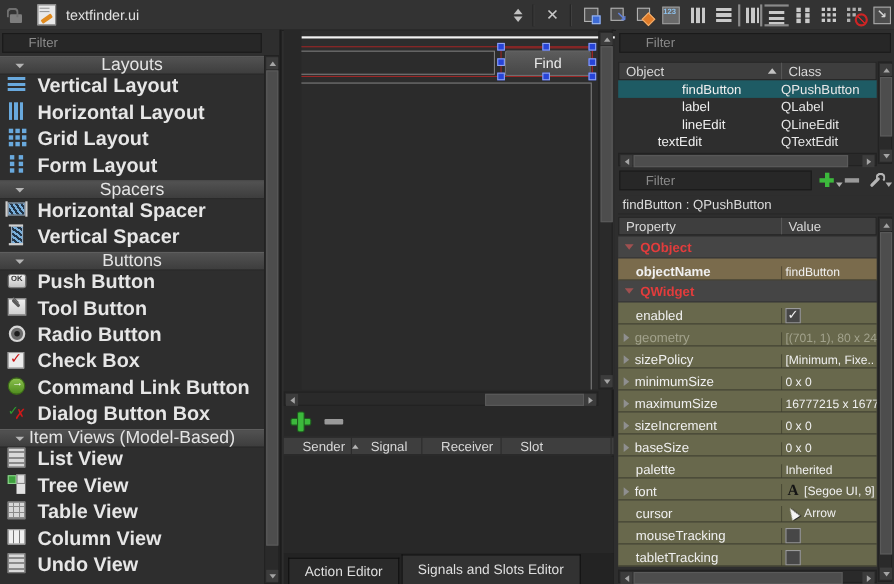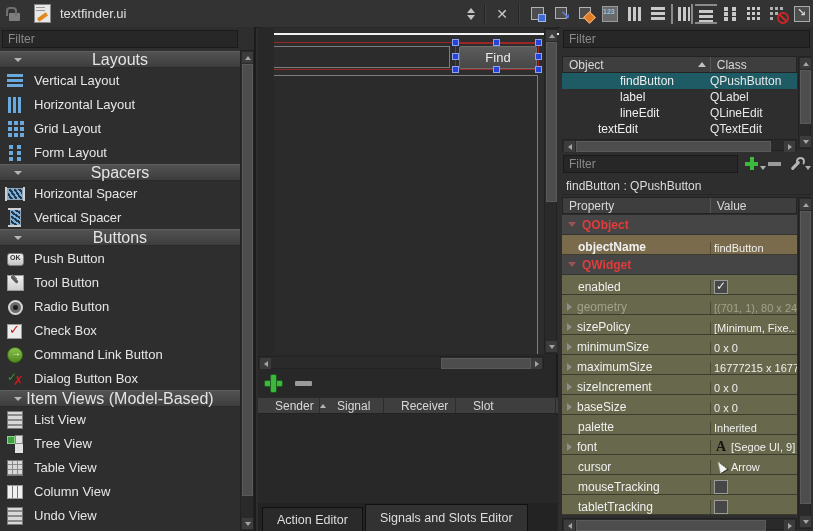--- a/index.html
+++ b/index.html
@@ -61,29 +61,29 @@
   .sb{position:absolute;background:#2a2a2a;border:1px solid #222;box-sizing:border-box;}
   .sb-btn{position:absolute;width:11px;height:11px;background:#3c3c3c;display:flex;align-items:center;justify-content:center;}
   .sb-btn .tri-up{border-left-width:3px;border-right-width:3px;border-bottom-width:4px;border-bottom-color:#a5a5a5;}
   .sb-btn .tri-down{border-left-width:3px;border-right-width:3px;border-top-width:4px;border-top-color:#a5a5a5;}
   .tri-left{width:0;height:0;border-top:3px solid transparent;border-bottom:3px solid transparent;border-right:4px solid #a5a5a5;}
   .tri-rightg{width:0;height:0;border-top:3px solid transparent;border-bottom:3px solid transparent;border-left:4px solid #a5a5a5;}
   .thumb{position:absolute;background:#4d4d4d;border:1px solid #5a5a5a;box-sizing:border-box;}
   
   #sidebar{position:absolute;left:0;top:27px;width:256px;height:504px;background:#2e2e2e;border-right:2px solid #1c1c1c;box-sizing:border-box;}
   .filter{position:absolute;background:#272727;border:1px solid #1a1a1a;color:#cfcfcf;font-size:12px;
-      padding:0 5px;box-sizing:border-box;height:18px;font-family:inherit;}
+      padding:0 23px;box-sizing:border-box;height:18px;font-family:inherit;}
   .filter::placeholder{color:#8a8a8a;}
   #wb-filter{left:2px;top:3px;width:236px;}
   #wb-list{position:absolute;left:0;top:24px;width:240px;bottom:0;overflow:hidden;}
   .wb-header{height:17px;background:linear-gradient(#525252,#3d3d3d);border-top:1px solid #5e5e5e;border-bottom:1px solid #2a2a2a;
       display:flex;align-items:center;position:relative;box-sizing:border-box;}
   .wb-header .tri-down{margin-left:14px;border-left-width:4px;border-right-width:4px;border-top-width:4px;border-top-color:#b5b5b5;}
   .wb-header-label{position:absolute;left:0;right:0;text-align:center;color:#e4e4e4;font-size:16px;}
-  .wb-item{height:24px;display:flex;align-items:center;color:#e6e6e6;font-size:13px;}
+  .wb-item{height:24px;display:flex;align-items:flex-start;color:#e6e6e6;font-size:18px;font-weight:bold;}
   .wicon{width:17px;height:17px;margin:0 10px 0 7px;position:relative;flex:0 0 auto;}
   .wicon:before,.wicon:after{content:"";position:absolute;}
   .i-vertical-layout:before{left:0;top:2px;width:16px;height:13px;
       background:repeating-linear-gradient(to bottom,#69a9dd 0 3px,transparent 3px 5px);}
   .i-horizontal-layout:before{left:1px;top:1px;width:13px;height:16px;
       background:repeating-linear-gradient(to right,#69a9dd 0 3px,transparent 3px 5px);}
   .i-grid-layout:before{left:1px;top:1px;width:4px;height:4px;background:#69a9dd;
       box-shadow:6px 0 #69a9dd,12px 0 #69a9dd,0 6px #69a9dd,6px 6px #69a9dd,12px 6px #69a9dd,0 12px #69a9dd,6px 12px #69a9dd,12px 12px #69a9dd;}
   .i-form-layout:before{left:2px;top:1px;width:4px;height:4px;background:#69a9dd;
       box-shadow:8px 0 #69a9dd,0 6px #69a9dd,8px 6px #69a9dd,0 12px #69a9dd,8px 12px #69a9dd;}

